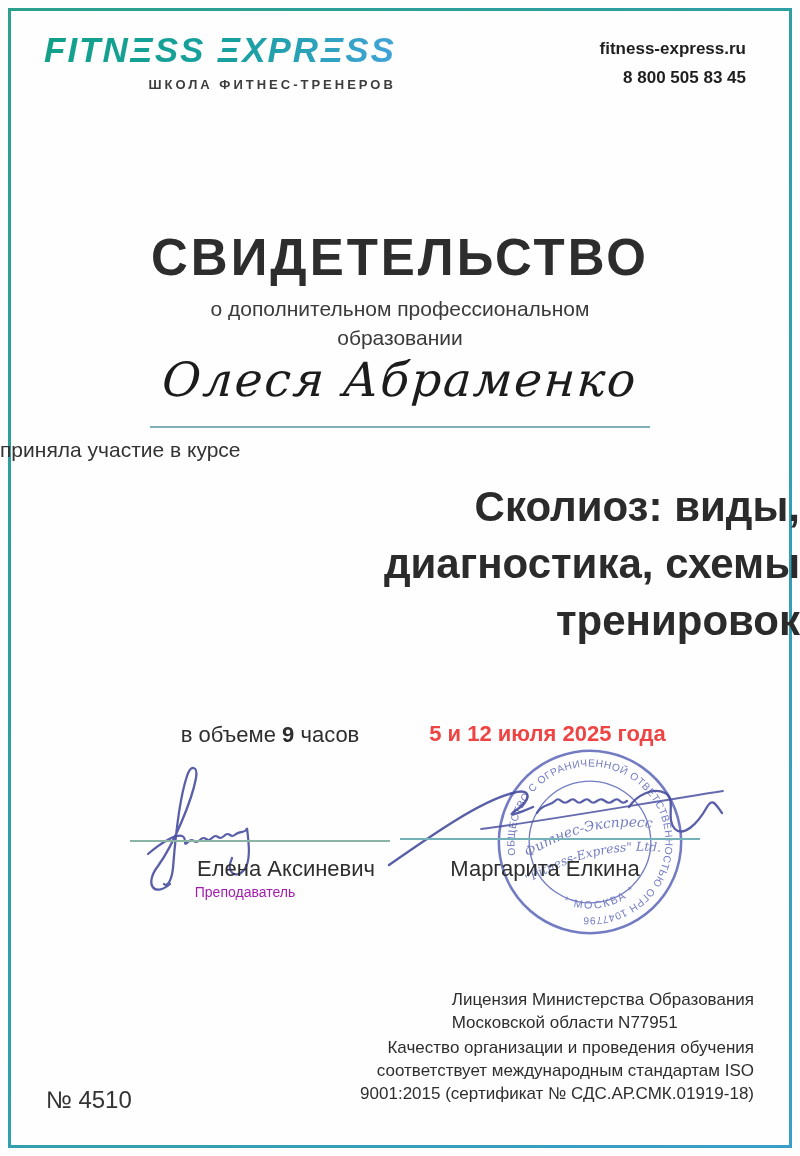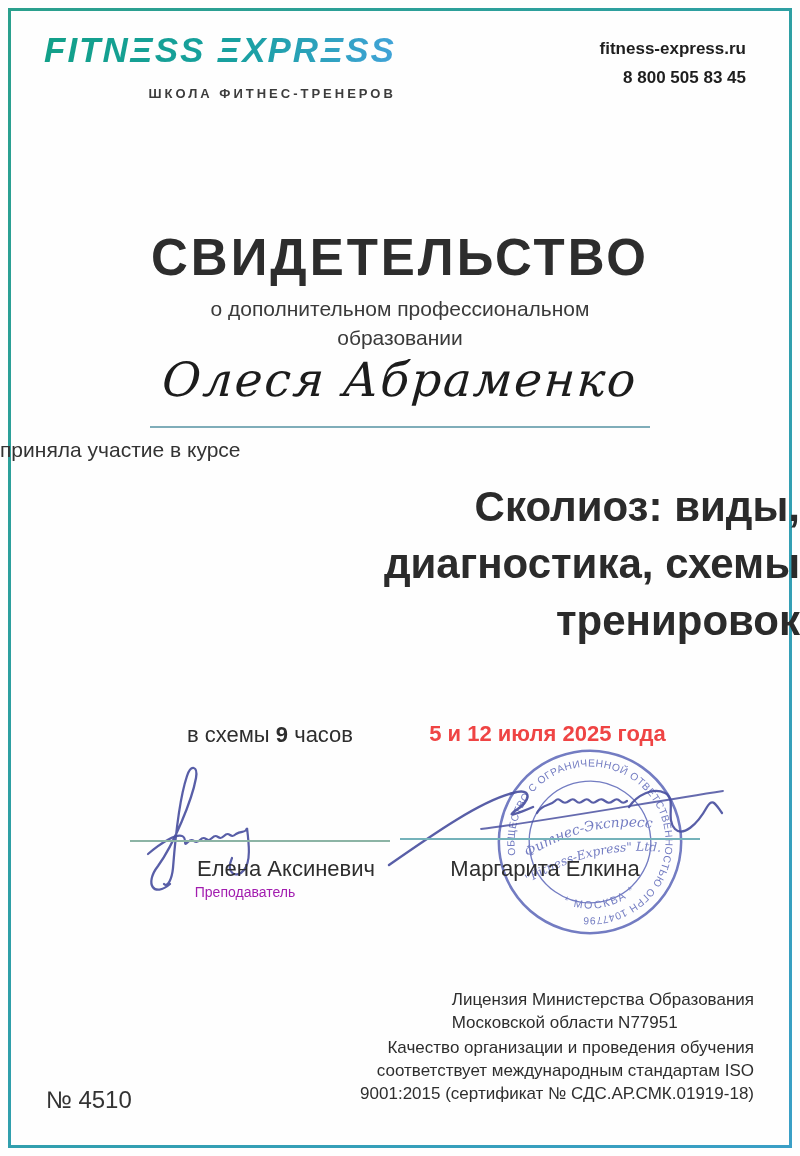--- a/index.html
+++ b/index.html
@@ -29,21 +29,21 @@
     color: #18a094; white-space: nowrap;
   }
   @supports ((-webkit-background-clip: text) or (background-clip: text)) {
     .logo-text {
       background: linear-gradient(90deg, #12a089 0%, #18a0a0 55%, #41a3d8 100%);
       -webkit-background-clip: text; background-clip: text;
       color: transparent;
     }
   }
   .logo-subtitle {
-    margin-top: 16px; text-align: right;
+    margin-top: 7px; text-align: right;
     font-size: 13px; letter-spacing: 3px;
     color: #3c3c3c; font-weight: bold;
   }
   .contact-block {
     position: absolute; right: 54px; top: 34px;
     text-align: right; font-size: 17px; font-weight: bold;
     color: #1e1e1e; line-height: 29px;
   }
 
   
@@ -161,21 +161,21 @@
   <div class="name-underline"></div>
   <div class="action-text">приняла участие в курсе</div>
 
   <div class="course-title">
     <div>Сколиоз: виды,</div>
     <div>диагностика, схемы</div>
     <div>тренировок</div>
   </div>
 
   <div class="volume-block">
-    <span>в схемы</span>
+    <span>в объеме</span>
     <b>9</b>
     <span>часов</span>
   </div>
   <div class="date-block">5 и 12 июля 2025 года</div>
 
   <svg class="sig-svg sig-svg-left" width="200" height="140" viewBox="0 0 200 140" fill="none">
     <path d="M 52,128 C 36,142 26,128 40,110 C 56,88 74,44 78,22 C 80,10 73,8 69,20 C 61,44 57,86 55,112 C 54,122 50,132 46,128" stroke="#4a50a0" stroke-width="2.3" stroke-linecap="round" fill="none" opacity="0.92"></path>
     <path d="M 30,98 C 44,86 58,78 64,80 C 70,82 64,92 70,86 C 76,80 76,90 82,84 C 88,78 88,88 94,82 C 100,76 100,86 106,80 C 112,74 112,84 118,78 C 124,74 127,78 129,72 C 131,88 133,106 126,114 C 119,123 107,118 114,102" stroke="#4a50a0" stroke-width="2.2" stroke-linecap="round" fill="none" opacity="0.92"></path>
   </svg>
   <div class="sig-line sig-line-left"></div>

